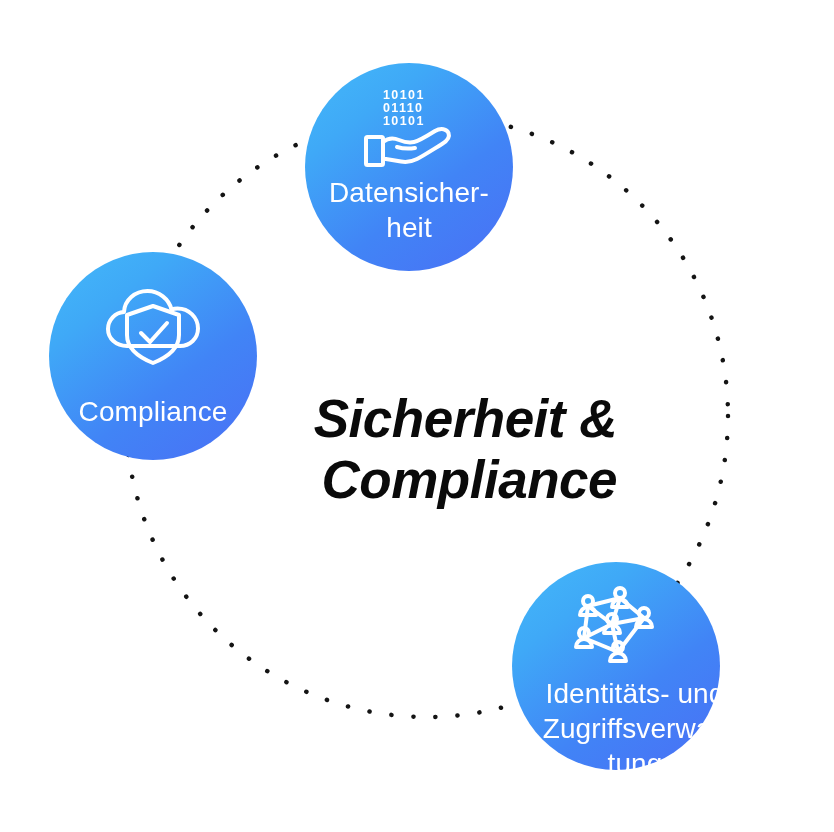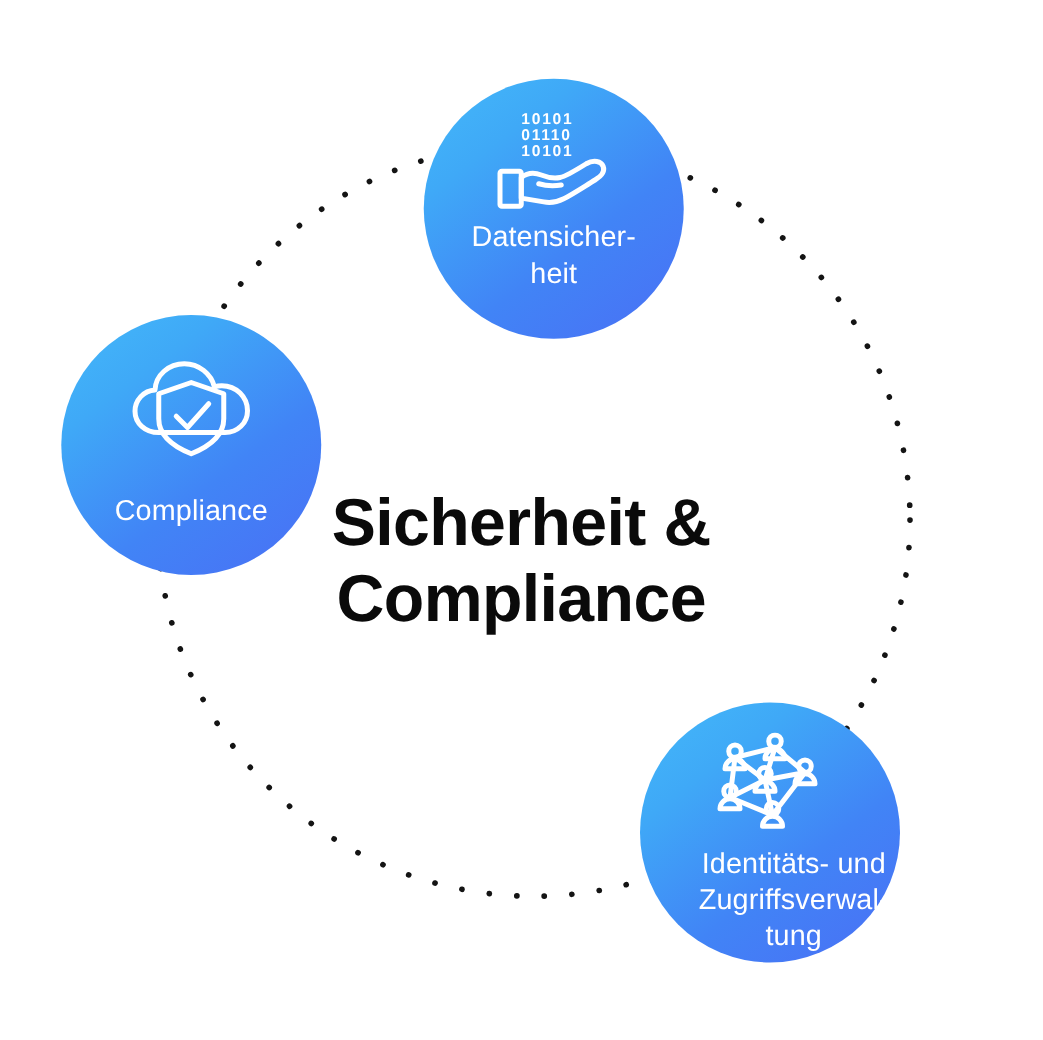--- a/index.html
+++ b/index.html
@@ -36,27 +36,28 @@
     stroke-linecap: round;
     stroke-dasharray: 0.1 22;
   }
 
   
   #center-title {
     position: absolute;
     left: 217px;
     top: 388px;
     width: 400px;
-    text-align: center;
+    text-align: right;
     font-size: 53px;
     line-height: 1.16;
     font-weight: 700;
     letter-spacing: -0.5px;
     color: #0a0a0a;
     z-index: 4;
+    font-style: italic;
   }
   #center-title .tl {
     display: block;
     white-space: nowrap;
   }
 
   
   .node {
     position: absolute;
     border-radius: 50%;
@@ -68,31 +69,31 @@
     z-index: 3;
     box-sizing: border-box;
   }
   .node .icon-wrap {
     display: flex;
     align-items: center;
     justify-content: center;
   }
   .node .node-label {
     color: #ffffff;
-    font-size: 23px;
+    font-size: 28px;
     line-height: 1.25;
     text-align: center;
     white-space: pre-line;
     font-weight: 400;
     letter-spacing: 0.1px;
   }
 
   
   #node-data {
-    left: 339px;  top: 63px;   width: 208px; height: 208px;
+    left: 305px;  top: 63px;   width: 208px; height: 208px;
     padding-top: 22px;
   }
   #node-data .icon-wrap { width: 104px; height: 86px; }
   #node-data .node-label { margin-top: 4px; }
 
   #node-perimeter {
     left: 597px;  top: 263px;  width: 208px; height: 208px;
     padding-top: 22px;
   }
   #node-perimeter .icon-wrap { width: 98px; height: 98px; }

